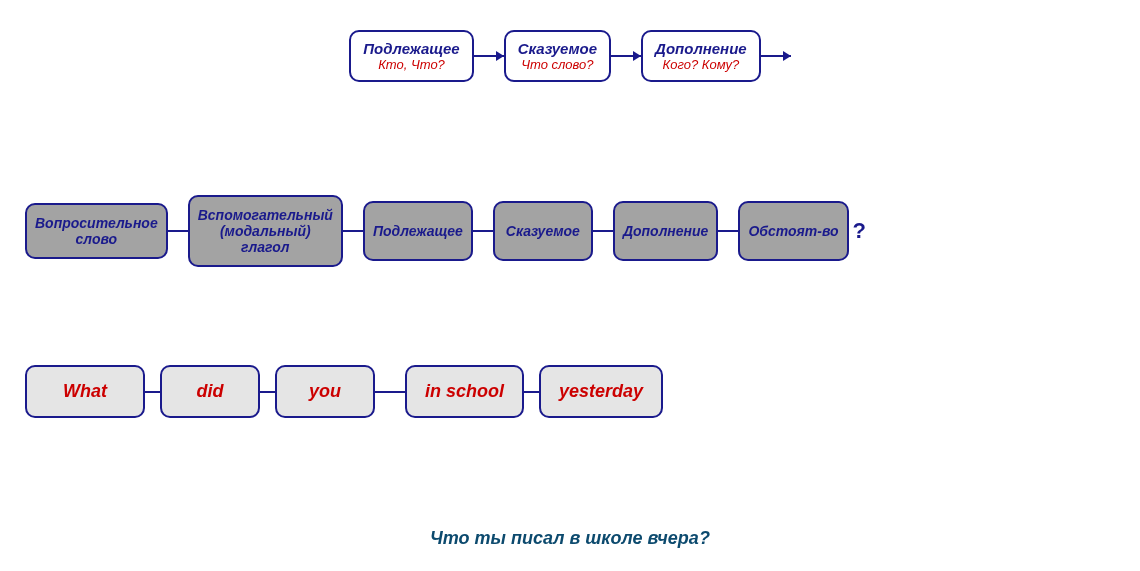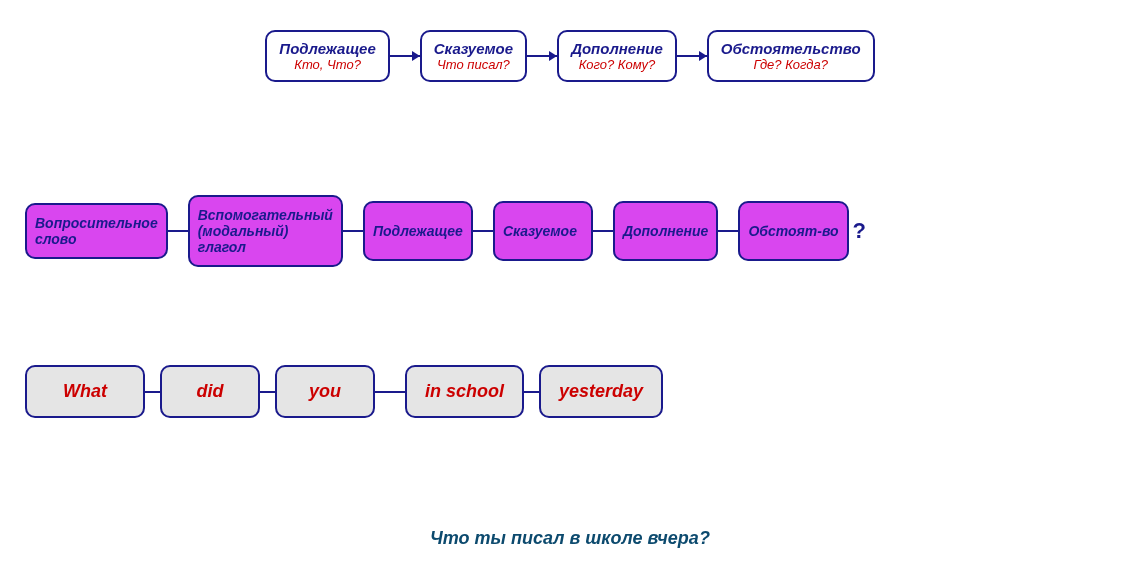--- a/index.html
+++ b/index.html
@@ -79,22 +79,22 @@
       gap: 0;
       position: absolute;
       top: 195px;
       left: 25px;
       right: 10px;
     }
 
     .box-wide {
       border: 2px solid #1a1a8c;
       border-radius: 10px;
-      text-align: left;
-      background: #d946ef;
+      text-align: center;
+      background: #a3a3a3;
       padding: 8px 10px;
       min-width: 80px;
     }
 
     .question-mark {
       font-size: 22px;
       font-weight: bold;
       color: #1a1a8c;
       margin-left: 4px;
     }
@@ -158,32 +158,28 @@
 <div class="diagram-container">
 
   <div class="row1">
     <div class="box">
       <div class="box-title">Подлежащее</div>
       <div class="box-subtitle">Кто, Что?</div>
     </div>
     <div class="connector"></div>
     <div class="box">
       <div class="box-title">Сказуемое</div>
-      <div class="box-subtitle">Что писал?</div>
+      <div class="box-subtitle">Что слово?</div>
     </div>
     <div class="connector"></div>
     <div class="box">
       <div class="box-title">Дополнение</div>
       <div class="box-subtitle">Кого? Кому?</div>
     </div>
     <div class="connector"></div>
-    <div class="box">
-      <div class="box-title">Обстоятельство</div>
-      <div class="box-subtitle">Где? Когда?</div>
-    </div>
   </div>
 
   <div class="row2">
     <div class="box-wide" style="min-width:120px; padding:10px 8px;">
       <div class="box-title" style="white-space:pre-line; font-size:14px;">Вопросительное
 слово</div>
     </div>
     <div class="connector-dash">
       <div class="dash-line"></div>
     </div>

